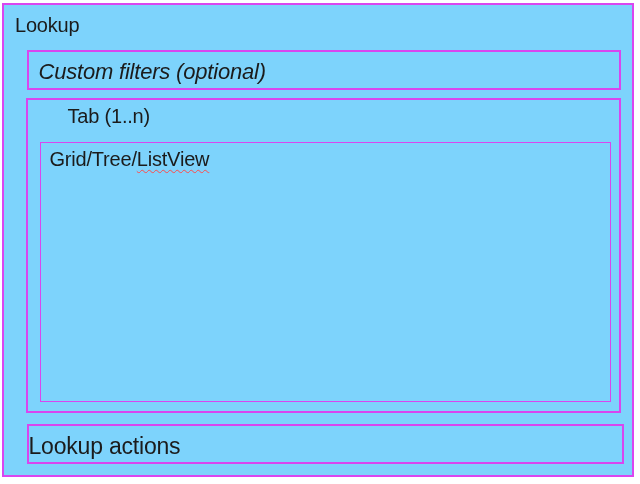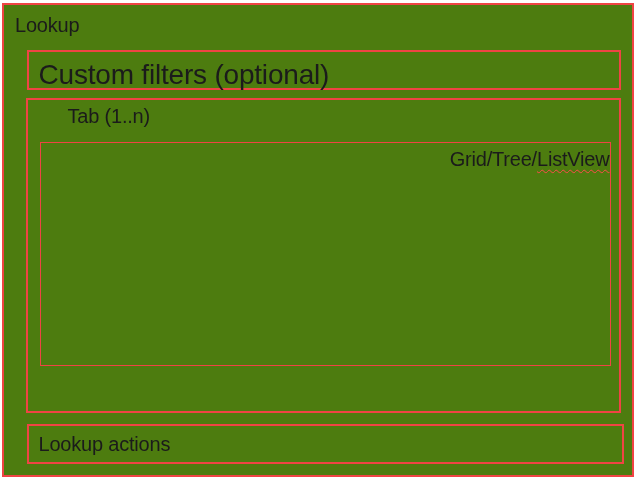--- a/index.html
+++ b/index.html
@@ -12,81 +12,81 @@
     color: #1b1b1b;
     overflow: hidden;
   }
   .canvas {
     position: absolute;
     inset: 0;
     background: #ffffff;
   }
   .box {
     position: absolute;
-    background: #4d7c0f;
-    border: 2px solid #ef4444;
+    background: #7dd3fc;
+    border: 2px solid #d946ef;
   }
   .outer {
     left: 2px; top: 3px;
     width: 632px; height: 474px;
     border-width: 2.5px;
   }
   .outer-label {
     position: absolute;
     left: 11px; top: 9px;
     font-size: 20px;
     letter-spacing: -0.2px;
     white-space: nowrap;
   }
   .custom-filters {
     left: 22.5px; top: 44.5px;
     width: 594px; height: 40px;
   }
   .custom-filters .label {
     padding: 7px 12px 0 10px;
-    font-size: 28px;
+    font-style: italic;
+    font-size: 22px;
     letter-spacing: -0.2px;
     white-space: nowrap;
   }
   .tab {
     left: 21.5px; top: 92.5px;
     width: 595px; height: 315px; padding-left: 31px;
   }
   .tab-label {
     padding: 5px 0 0 9px;
     font-size: 20px;
     letter-spacing: -0.2px;
     white-space: nowrap;
   }
   .grid {
     left: 12px; top: 42px;
-    width: 571px; height: 224px;
+    width: 571px; height: 260px;
     border-width: 1.5px;
-    text-align: right;
   }
   .grid .label {
     padding: 5px 0 0 9px;
     font-size: 20px;
     letter-spacing: -0.2px;
     white-space: nowrap;
   }
   .squiggle {
     text-decoration-line: underline;
     text-decoration-style: wavy;
     text-decoration-color: #ff4a4a;
     text-decoration-thickness: 1px;
     text-underline-offset: 3px;
   }
   .actions {
     left: 22.5px; top: 418.5px;
     width: 597px; height: 40px;
   }
   .actions .label {
-    padding: 7px 0 0 10px;
-    font-size: 20px;
+    padding: 7px 0 0 0;
+    font-size: 23px;
     letter-spacing: -0.2px;
     white-space: nowrap;
   }
 </style>
 </head>
 <body>
 
 <div class="canvas">
   <div class="box outer">
 

